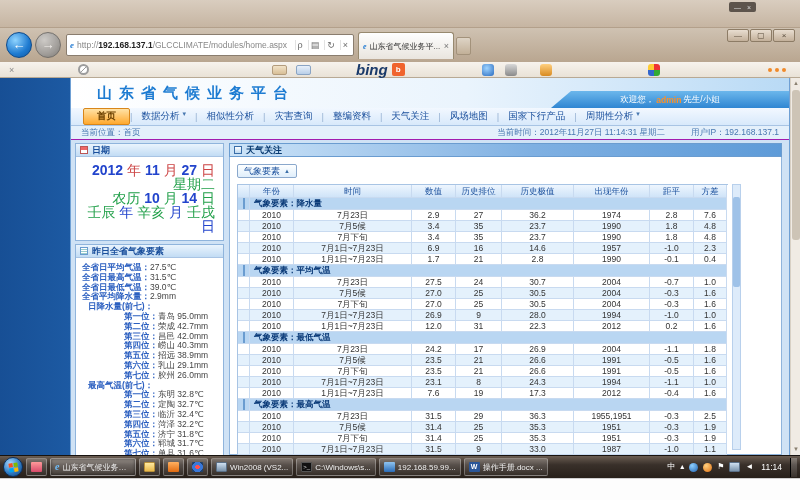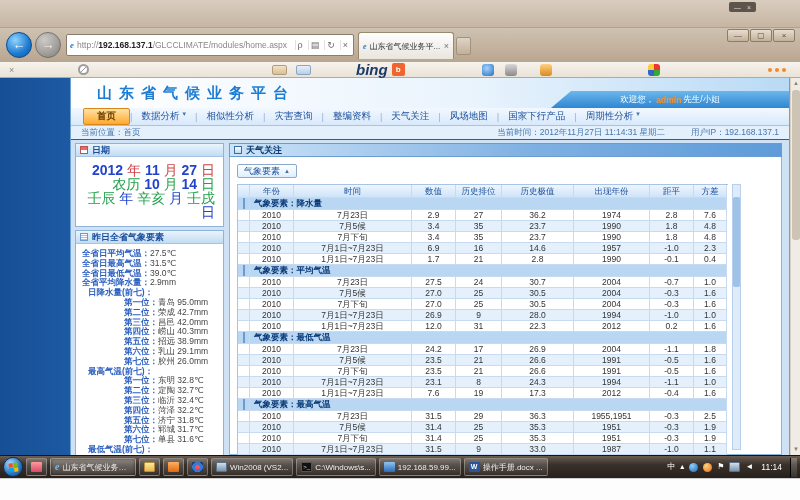--- a/index.html
+++ b/index.html
@@ -281,20 +281,21 @@
             <div class="panel-hd">
               <span class="ic-cal"></span>
               <span>日期</span>
             </div>
             <div class="cal-body">
               <div>
                 <span class="c-num">2012</span> <span class="c-unit">年</span>
                 <span class="c-num">11</span> <span class="c-unit">月</span>
                 <span class="c-num">27</span> <span class="c-unit">日</span>
               </div>
+              <div class="c-green">星期二</div>
               <div>
                 <span class="c-green">农历</span>
                 <span class="c-num">10</span> <span class="c-green">月</span>
                 <span class="c-num">14</span> <span class="c-green">日</span>
               </div>
               <div>
                 <span class="c-green">壬辰</span> <span class="c-blue">年</span>
                 <span class="c-green">辛亥</span> <span class="c-blue">月</span>
                 <span class="c-green">壬戌</span> <span class="c-blue">日</span>
               </div>

